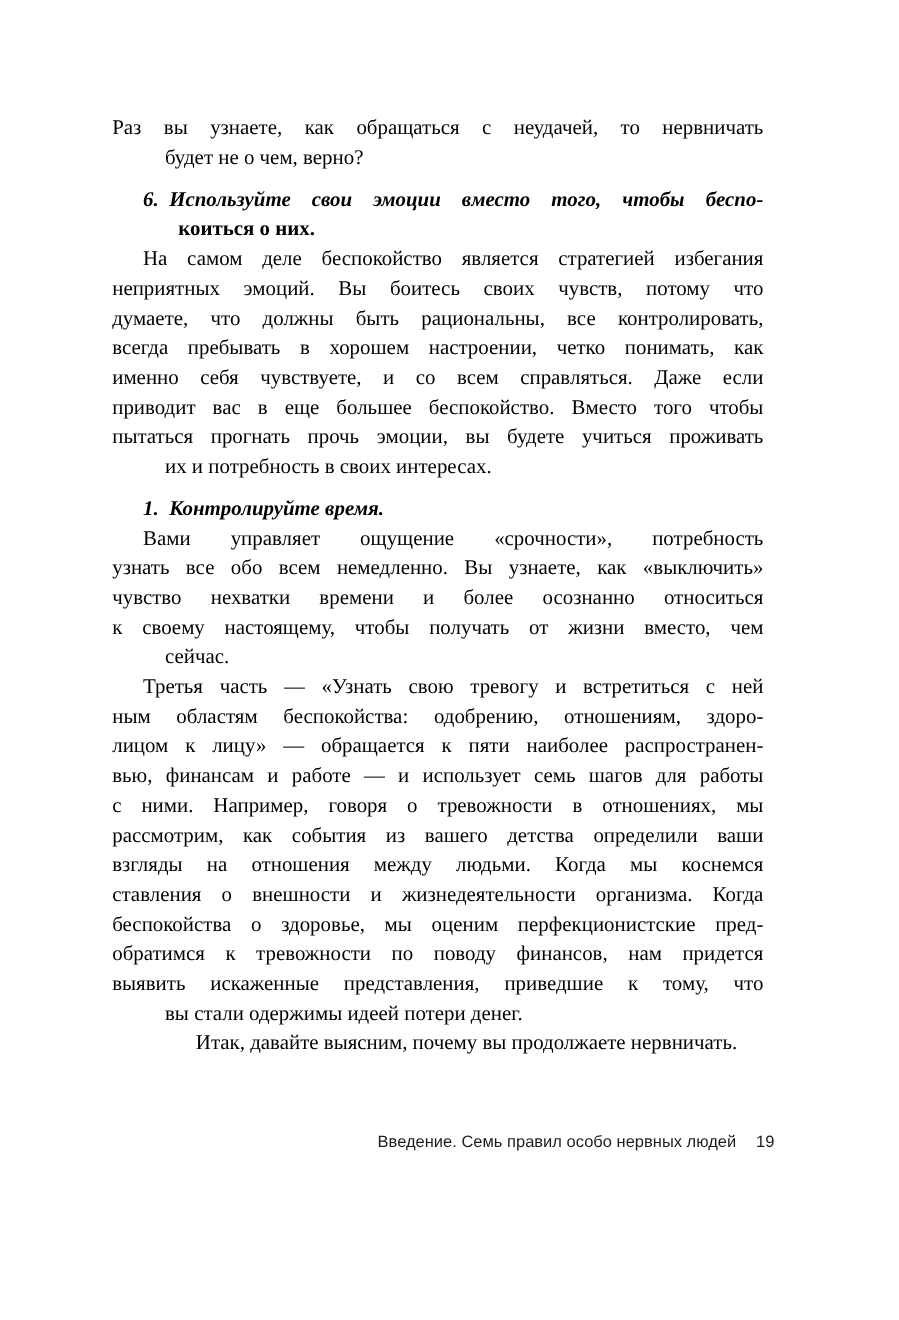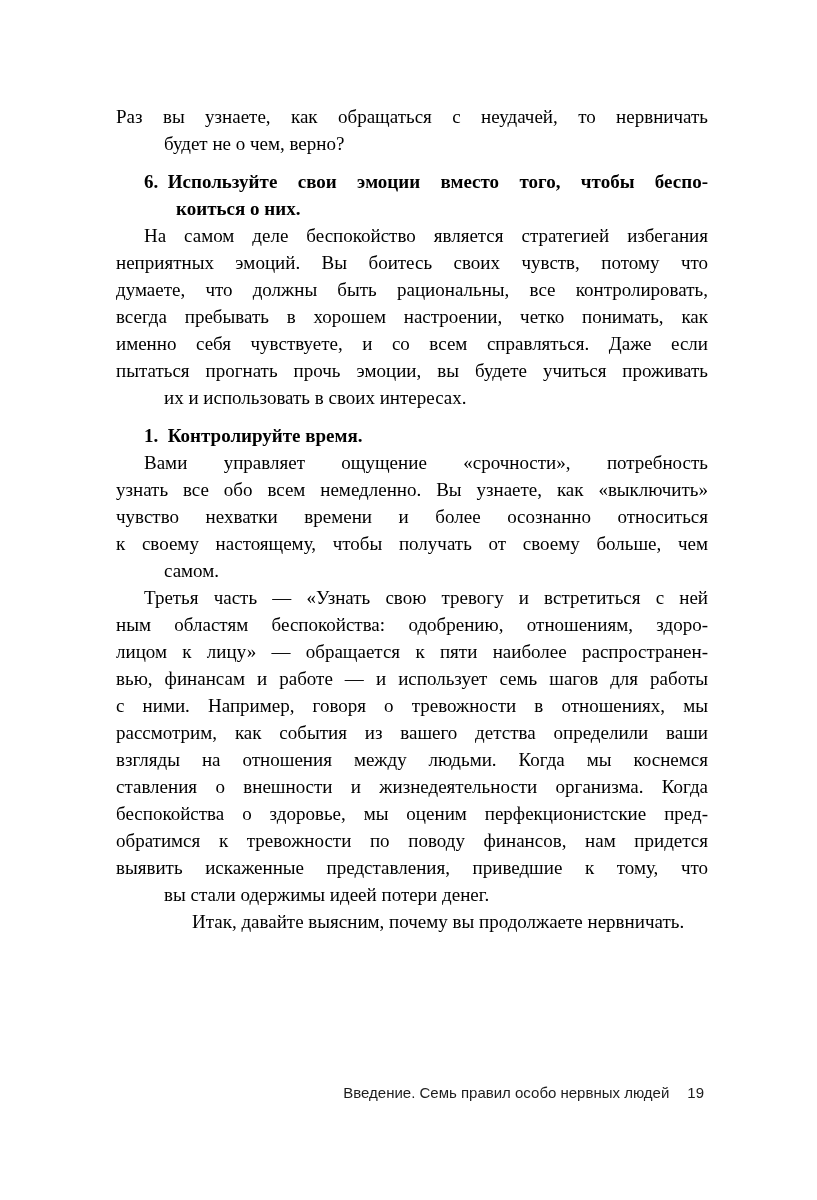--- a/index.html
+++ b/index.html
@@ -10,21 +10,21 @@
     width: 817px;
     height: 1200px;
     background: #ffffff;
     position: relative;
     font-family: "Liberation Serif", "DejaVu Serif", serif;
     color: #000000;
     overflow: hidden;
   }
   .content {
     position: absolute;
-    left: 116px;
+    left: 102px;
     top: 103px;
     width: 592px;
   }
   .block {
     font-size: 19px;
     line-height: 27px;
   }
   .para { font-weight: normal; }
   .heading {
     font-weight: bold;
@@ -40,26 +40,27 @@
     margin-left: 48px;
   }
   .para.indent .line.first {
     text-indent: 28px;
   }
   .heading .line {
     margin-left: 60px;
   }
   .heading .line.first {
     margin-left: 28px;
+    font-style: italic;
   }
   .footer {
     position: absolute;
     left: 112px;
     width: 592px;
-    top: 1084px;
+    top: 1030px;
     display: flex;
     justify-content: flex-end;
     align-items: baseline;
     gap: 18px;
     font-family: "Liberation Sans", "DejaVu Sans", sans-serif;
     font-size: 15px;
     color: #1c1c1c;
   }
 </style>
 </head>
@@ -73,32 +74,33 @@
     <div class="block heading">
       <div class="line first">6. Используйте свои эмоции вместо того, чтобы беспо-</div>
       <div class="line last">коиться о них.</div>
     </div>
     <div class="block para indent">
       <div class="line first">На самом деле беспокойство является стратегией избегания</div>
       <div class="line">неприятных эмоций. Вы боитесь своих чувств, потому что</div>
       <div class="line">думаете, что должны быть рациональны, все контролировать,</div>
       <div class="line">всегда пребывать в хорошем настроении, четко понимать, как</div>
       <div class="line">именно себя чувствуете, и со всем справляться. Даже если</div>
+      <div class="line">приводит вас в еще большее беспокойство. Вместо того чтобы</div>
       <div class="line">пытаться прогнать прочь эмоции, вы будете учиться проживать</div>
-      <div class="line last">их и использовать в своих интересах.</div>
+      <div class="line last">их и потребность в своих интересах.</div>
     </div>
     <div class="block heading">
       <div class="line first last">1. Контролируйте время.</div>
     </div>
     <div class="block para indent">
       <div class="line first">Вами управляет ощущение «срочности», потребность</div>
       <div class="line">узнать все обо всем немедленно. Вы узнаете, как «выключить»</div>
       <div class="line">чувство нехватки времени и более осознанно относиться</div>
-      <div class="line">к своему настоящему, чтобы получать от своему больше, чем</div>
-      <div class="line last">самом.</div>
+      <div class="line">к своему настоящему, чтобы получать от жизни вместо, чем</div>
+      <div class="line last">сейчас.</div>
     </div>
     <div class="block para indent">
       <div class="line first">Третья часть — «Узнать свою тревогу и встретиться с ней</div>
       <div class="line">ным областям беспокойства: одобрению, отношениям, здоро-</div>
       <div class="line">лицом к лицу» — обращается к пяти наиболее распространен-</div>
       <div class="line">вью, финансам и работе — и использует семь шагов для работы</div>
       <div class="line">с ними. Например, говоря о тревожности в отношениях, мы</div>
       <div class="line">рассмотрим, как события из вашего детства определили ваши</div>
       <div class="line">взгляды на отношения между людьми. Когда мы коснемся</div>
       <div class="line">ставления о внешности и жизнедеятельности организма. Когда</div>

